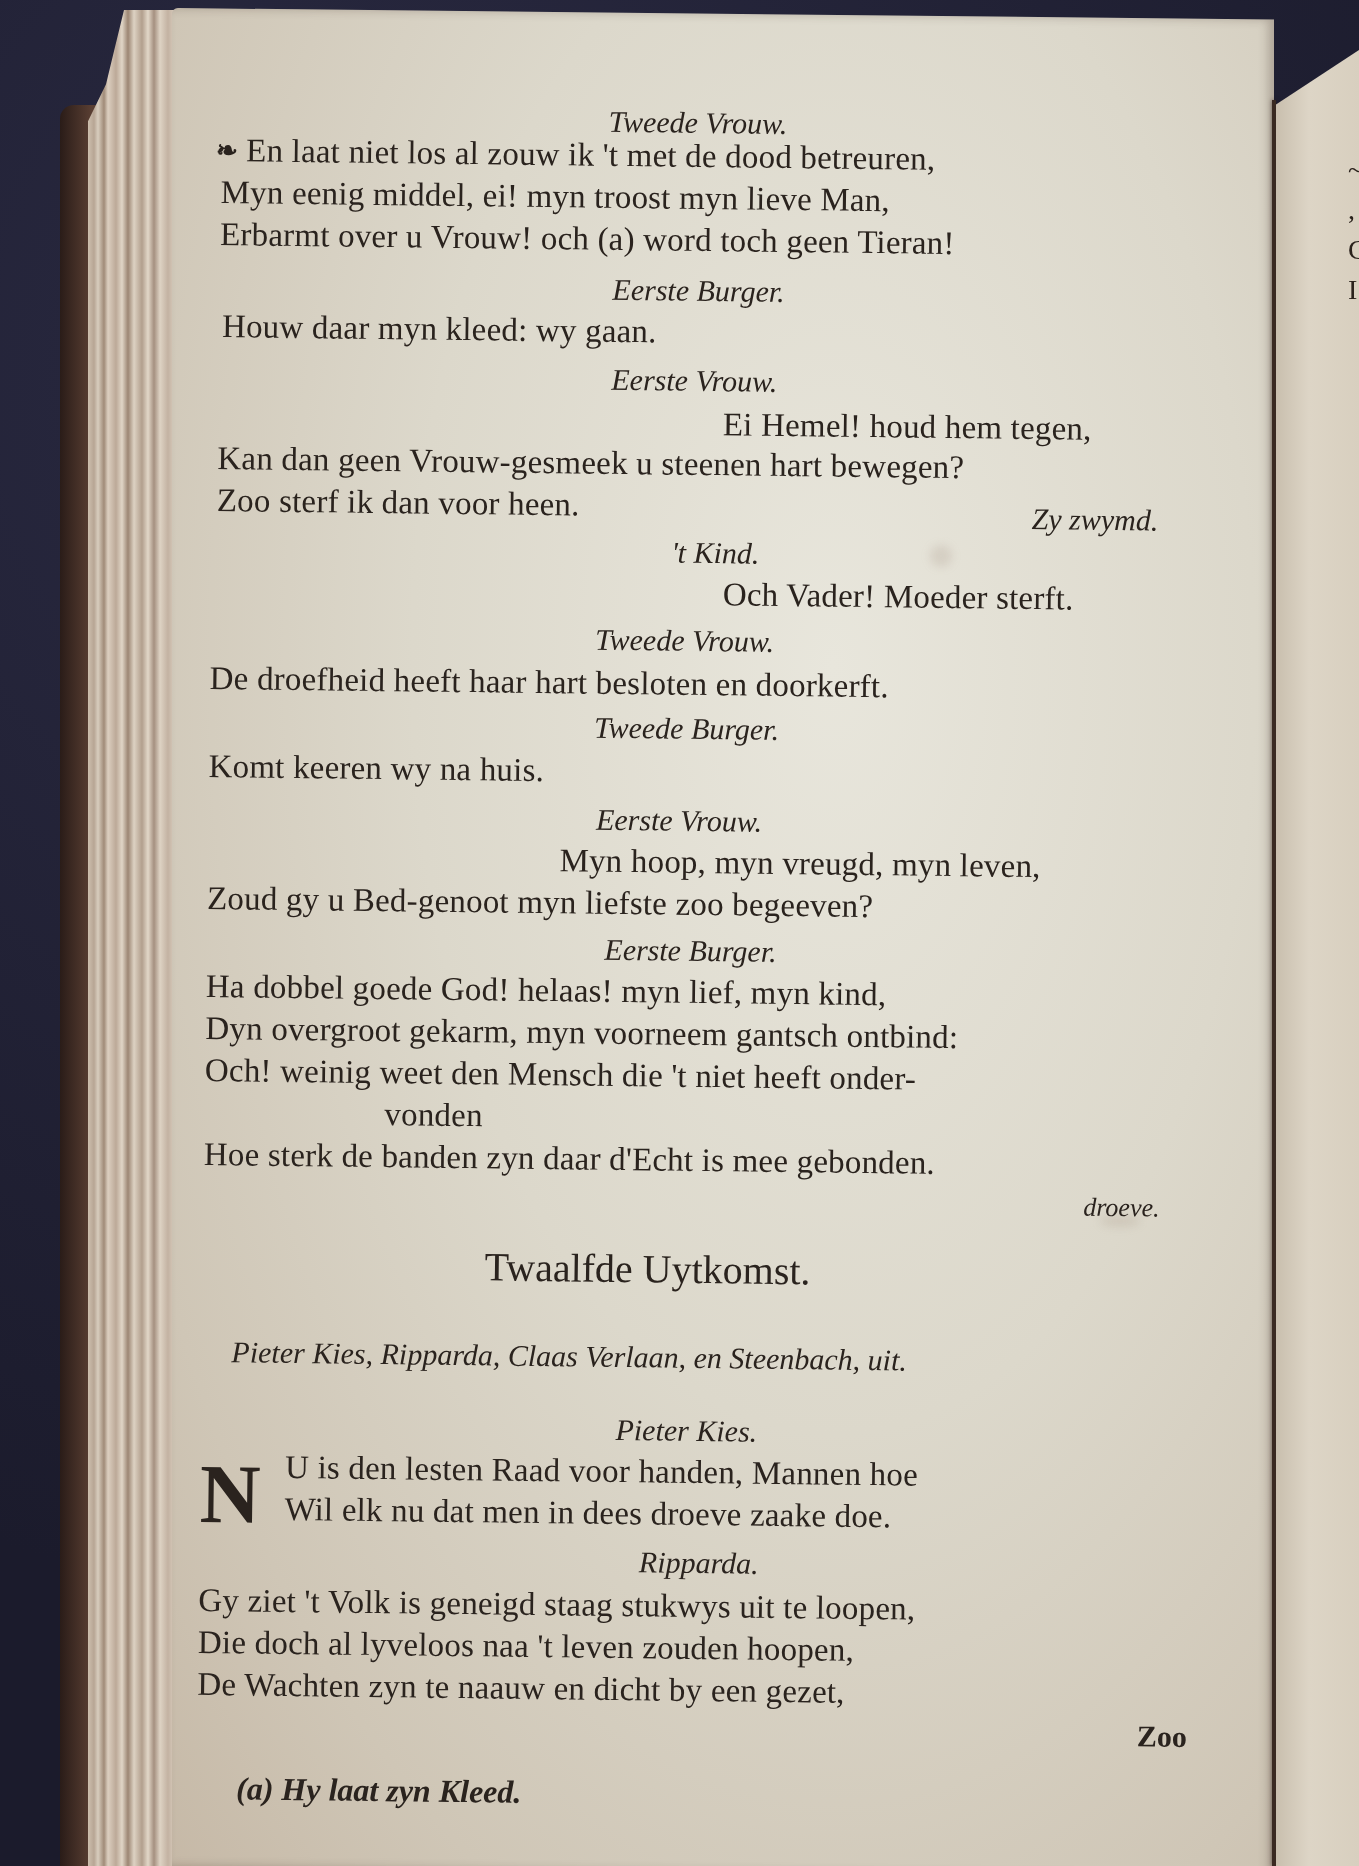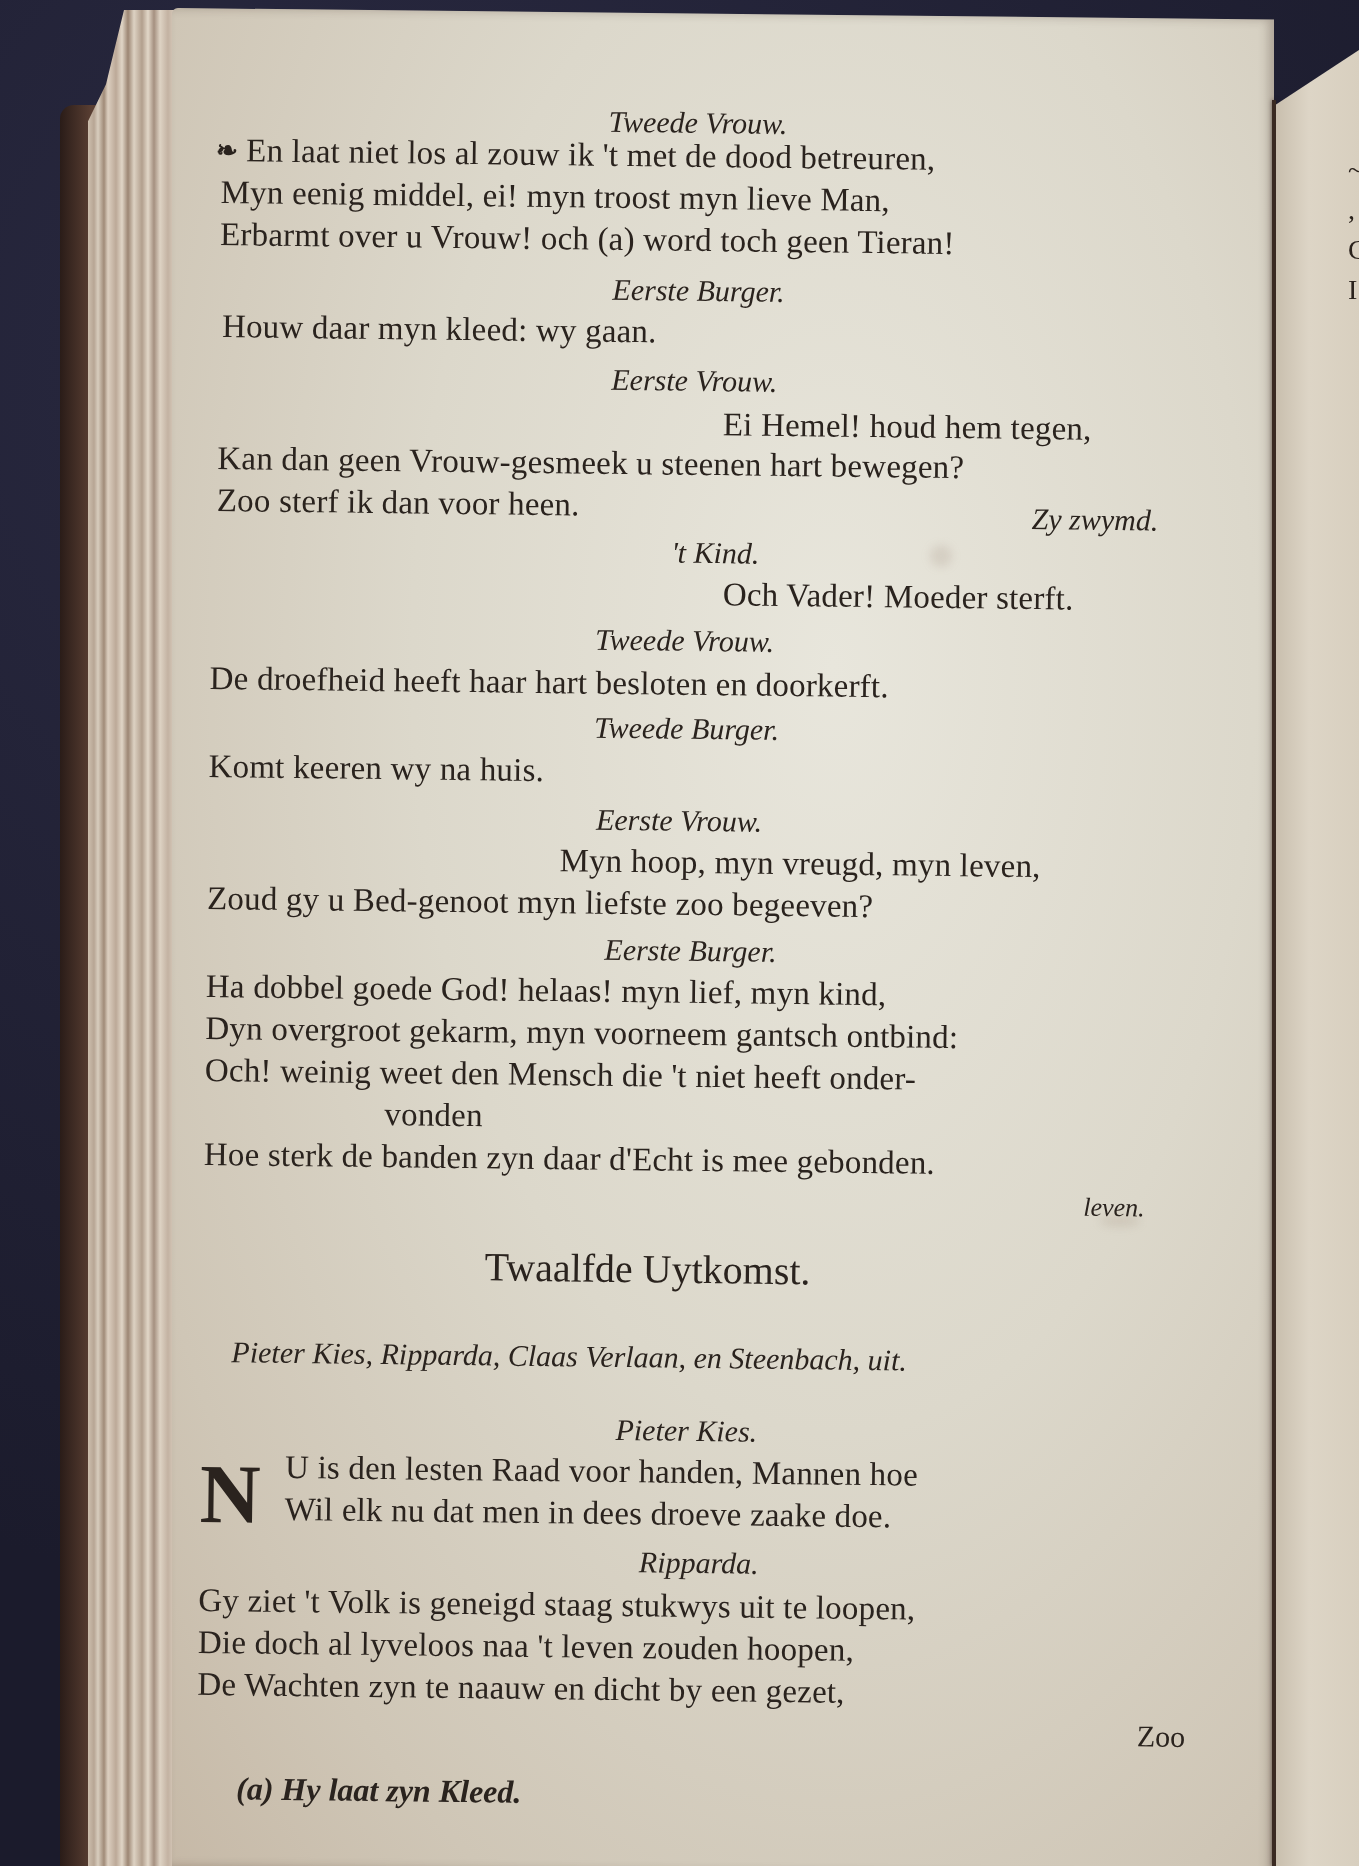--- a/index.html
+++ b/index.html
@@ -65,21 +65,21 @@
   .title {
     position: absolute; white-space: nowrap; font-size: 40px;
   }
   .stage {
     position: absolute; white-space: nowrap; font-style: italic; font-size: 30px;
   }
   .dropcap {
     position: absolute; font-size: 84px; line-height: 1; font-weight: bold;
   }
   .catchword {
-    position: absolute; white-space: nowrap; font-size: 30px; font-weight: normal;
+    position: absolute; white-space: nowrap; font-size: 30px; font-weight: bold;
   }
   .footnote {
     position: absolute; white-space: nowrap; font-style: italic; font-size: 32px; font-weight: bold;
   }
   .stain {
     position: absolute; border-radius: 50%; background: rgba(150,130,110,0.18); filter: blur(4px);
   }
 </style>
 </head>
 <body>
@@ -119,21 +119,21 @@
   <span class="line" style="left:0;top:748px;">Komt keeren wy na huis.</span>
   <span class="speaker" style="left:388px;top:798px;">Eerste Vrouw.</span>
   <span class="line" style="left:352px;top:838px;">Myn hoop, myn vreugd, myn leven,</span>
   <span class="line" style="left:0;top:880px;">Zoud gy u Bed-genoot myn liefste zoo begeeven?</span>
   <span class="speaker" style="left:398px;top:928px;">Eerste Burger.</span>
   <span class="line" style="left:0;top:968px;">Ha dobbel goede God! helaas! myn lief, myn kind,</span>
   <span class="line" style="left:0;top:1010px;">Dyn overgroot gekarm, myn voorneem gantsch ontbind:</span>
   <span class="line" style="left:0;top:1052px;">Och! weinig weet den Mensch die 't niet heeft onder-</span>
   <span class="line" style="left:180px;top:1094px;">vonden</span>
   <span class="line" style="left:0;top:1136px;">Hoe sterk de banden zyn daar d'Echt is mee gebonden.</span>
-  <span class="stage" style="left:880px;top:1182px;font-size:26px;">leven.</span>
+  <span class="stage" style="left:880px;top:1182px;font-size:26px;">droeve.</span>
   <span class="title" style="left:282px;top:1240px;">Twaalfde Uytkomst.</span>
   <span class="stage" style="left:30px;top:1335px;">Pieter Kies, Ripparda, Claas Verlaan, en Steenbach, uit.</span>
   <span class="speaker" style="left:415px;top:1408px;">Pieter Kies.</span>
   <span class="dropcap" style="left:0;top:1452px;">N</span>
   <span class="line" style="left:85px;top:1448px;">U is den lesten Raad voor handen, Mannen hoe</span>
   <span class="line" style="left:85px;top:1490px;">Wil elk nu dat men in dees droeve zaake doe.</span>
   <span class="speaker" style="left:440px;top:1540px;">Ripparda.</span>
   <span class="line" style="left:0;top:1582px;">Gy ziet 't Volk is geneigd staag stukwys uit te loopen,</span>
   <span class="line" style="left:0;top:1624px;">Die doch al lyveloos naa 't leven zouden hoopen,</span>
   <span class="line" style="left:0;top:1666px;">De Wachten zyn te naauw en dicht by een gezet,</span>

